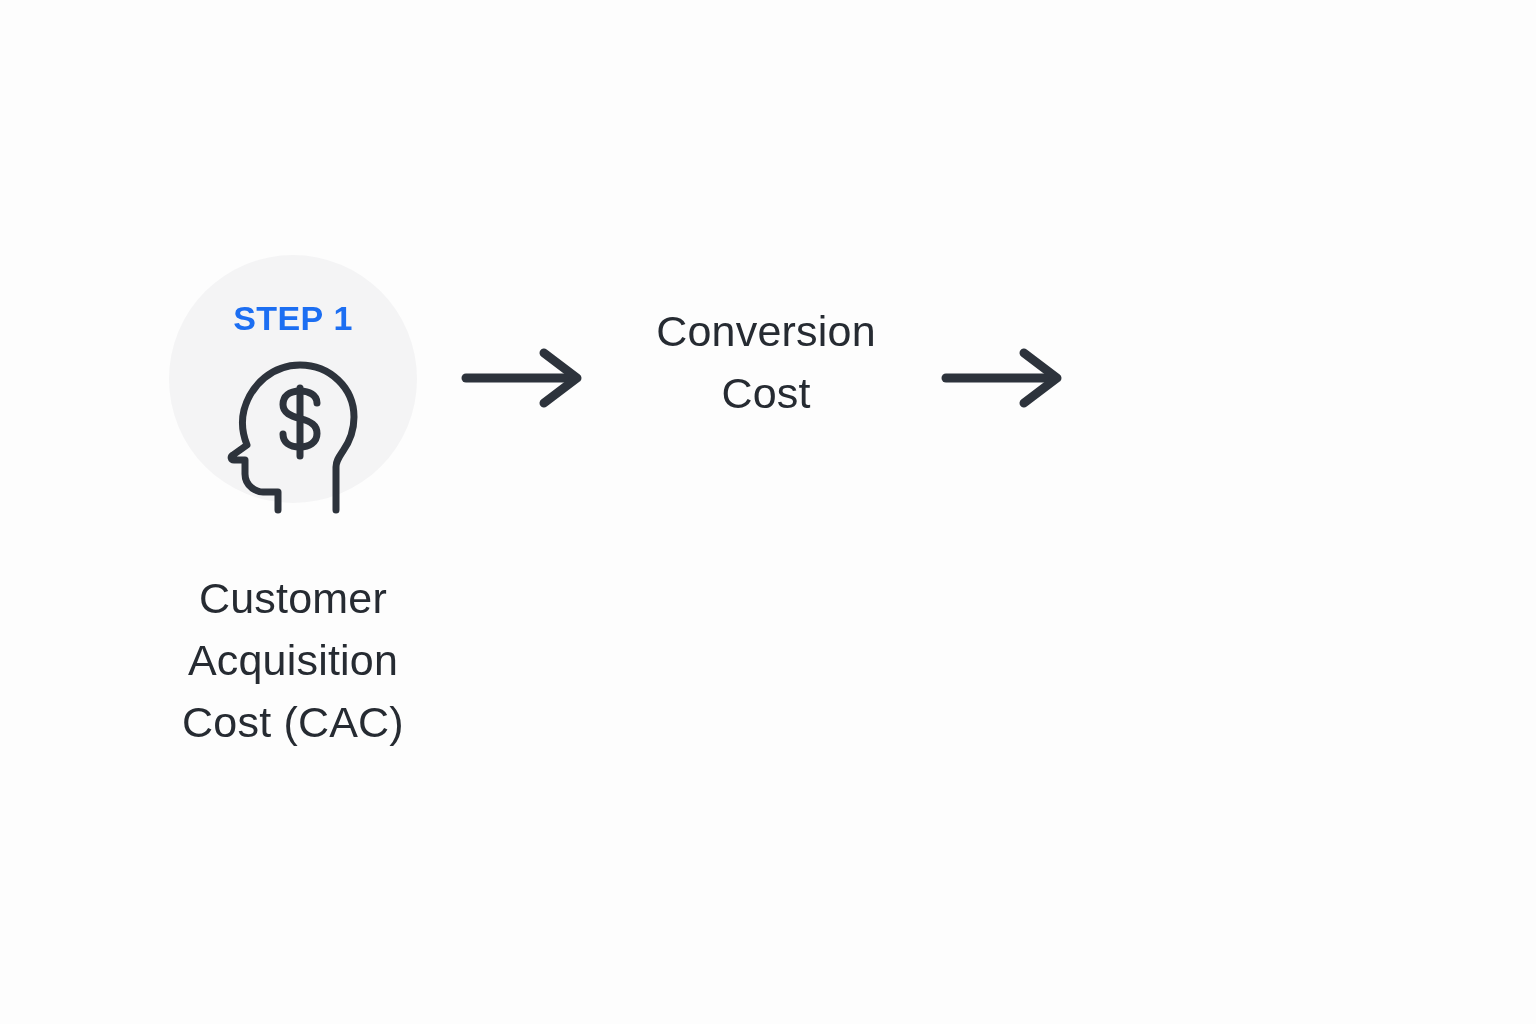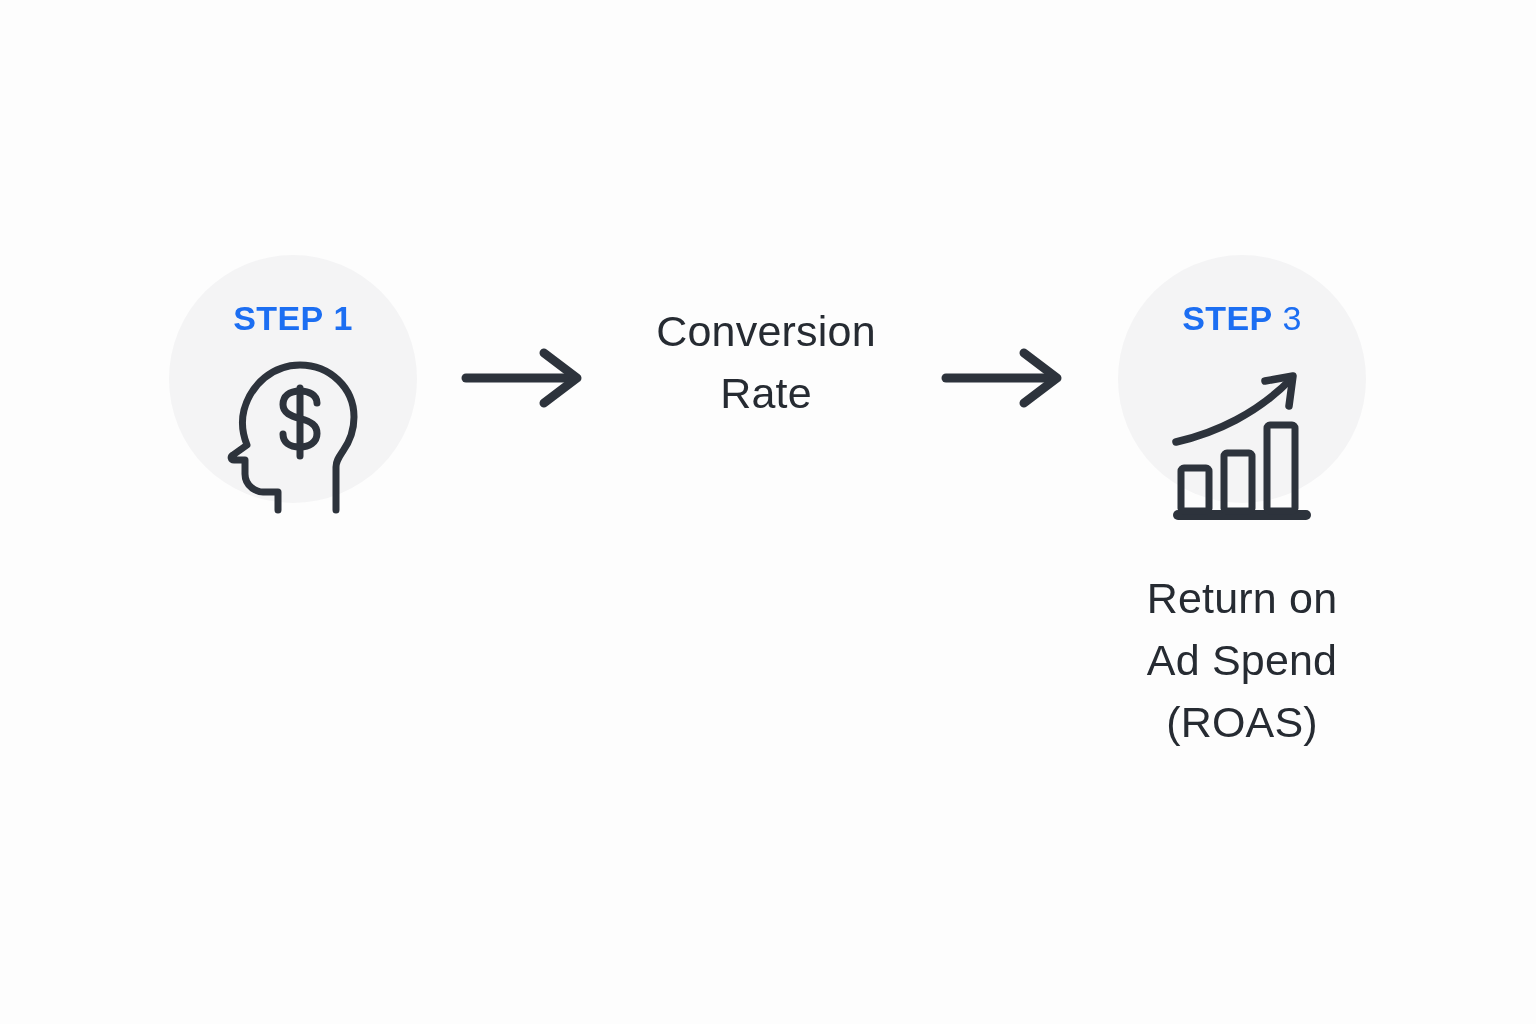--- a/index.html
+++ b/index.html
@@ -70,51 +70,38 @@
                  L 52,133 L 52,151"></path>
         <path d="M 74,29 L 74,97"></path>
         <path d="M 91,44 C 91,36 83,32 74,32
                  C 63,32 57,37.5 57,45.5
                  C 57,54 65,57 74,59.5
                  C 85,62.5 91,66 91,74.5
                  C 91,83.5 83,88 74,88
                  C 63,88 57,83 57,75"></path>
       </svg>
     </div>
+    <div class="caption">
+      <div>Customer</div>
+      <div>Acquisition</div>
+      <div>Cost (CAC)</div>
+    </div>
   </section>
 
   <svg class="connector connector-1" width="124" height="64" viewBox="0 0 124 64" fill="none" stroke="currentColor" stroke-width="9" stroke-linecap="round" stroke-linejoin="round">
     <path d="M 6,32 L 110,32"></path>
     <path d="M 84,7 L 117,32 L 84,57"></path>
   </svg>
 
   <section class="step step-2">
     <div class="caption">
       <div>Conversion</div>
-      <div>Rate</div>
+      <div>Cost</div>
     </div>
   </section>
 
   <svg class="connector connector-2" width="124" height="64" viewBox="0 0 124 64" fill="none" stroke="currentColor" stroke-width="9" stroke-linecap="round" stroke-linejoin="round">
     <path d="M 6,32 L 110,32"></path>
     <path d="M 84,7 L 117,32 L 84,57"></path>
   </svg>
 
-  <section class="step step-3">
-    <div class="circle">
-      <div class="step-label"><span>STEP</span>&nbsp;<span class="step-num">3</span></div>
-      <svg class="icon icon-chart" width="140" height="150" viewBox="0 0 140 150" fill="none" stroke="currentColor" stroke-width="7" stroke-linecap="round" stroke-linejoin="round">
-        <path d="M 6,144 L 134,144" stroke-width="10"></path>
-        <rect x="9" y="97" width="28" height="43" rx="3"></rect>
-        <rect x="52" y="82" width="28" height="58" rx="3"></rect>
-        <rect x="95" y="54" width="28" height="86" rx="3"></rect>
-        <path d="M 4,71 C 44,62 86,42 119,8" stroke-width="7.5"></path>
-        <path d="M 93,10 L 121,5 L 117,35" stroke-width="7.5"></path>
-      </svg>
-    </div>
-    <div class="caption">
-      <div>Return on</div>
-      <div>Ad Spend</div>
-      <div>(ROAS)</div>
-    </div>
-  </section>
 
 </div>
 
 </body></html>

